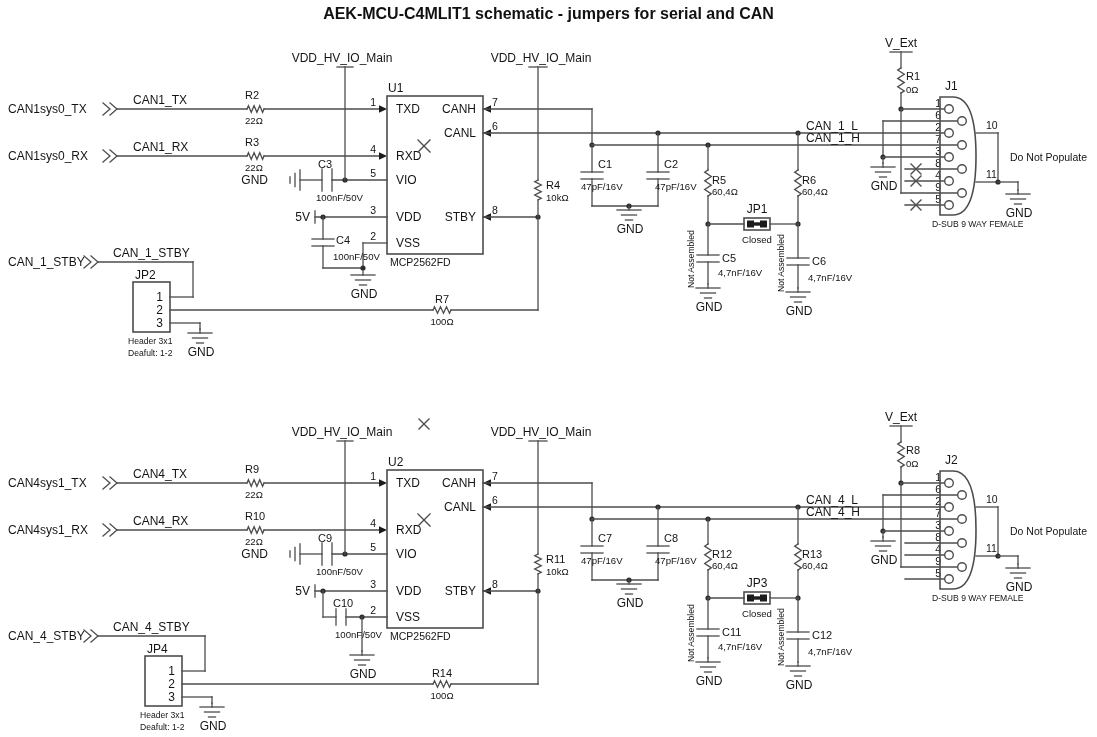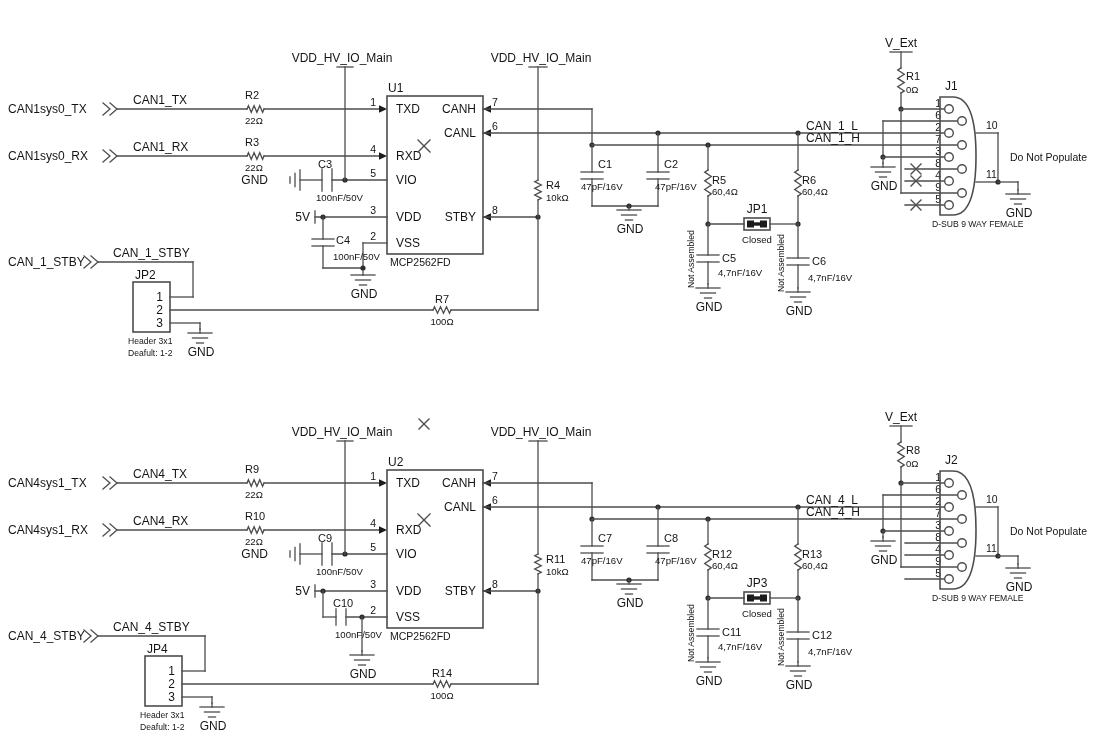--- a/index.html
+++ b/index.html
@@ -18,20 +18,21 @@
   .tA{font-size:12px;}          
   .tR{font-size:11px;}          
   .tV{font-size:9.6px;}         
   .tN{font-size:10.5px;}        
   .tS{font-size:8.6px;}         
 </style>
 </head>
 <body>
 
 <div class="canvas">
+  <div class="title">AEK-MCU-C4MLIT1 schematic - jumpers for serial and CAN</div>
   <svg id="schematic" width="1097" height="737" viewBox="0 0 1097 737">
       <g>
         <text x="8" y="113" class="tA" text-anchor="start">CAN1sys0_TX</text>
         <path d="M103 103 L110 109 L103 115 M110 103 L117 109 L110 115" class="w"></path>
         <line x1="117" y1="109" x2="247" y2="109" class="w"></line>
         <path d="M247 109 l1.4166666666666667 -3.3 l2.8333333333333335 6.6 l2.8333333333333335 -6.6 l2.8333333333333335 6.6 l2.8333333333333335 -6.6 l2.8333333333333335 6.6 l1.4166666666666667 -3.3" class="w"></path>
         <line x1="264" y1="109" x2="379" y2="109" class="w"></line>
         <polygon points="387,109 379,105.2 379,112.8" class="fil"></polygon>
         <text x="133" y="104" class="tA" text-anchor="start">CAN1_TX</text>
         <text x="245" y="99" class="tR" text-anchor="start">R2</text>

